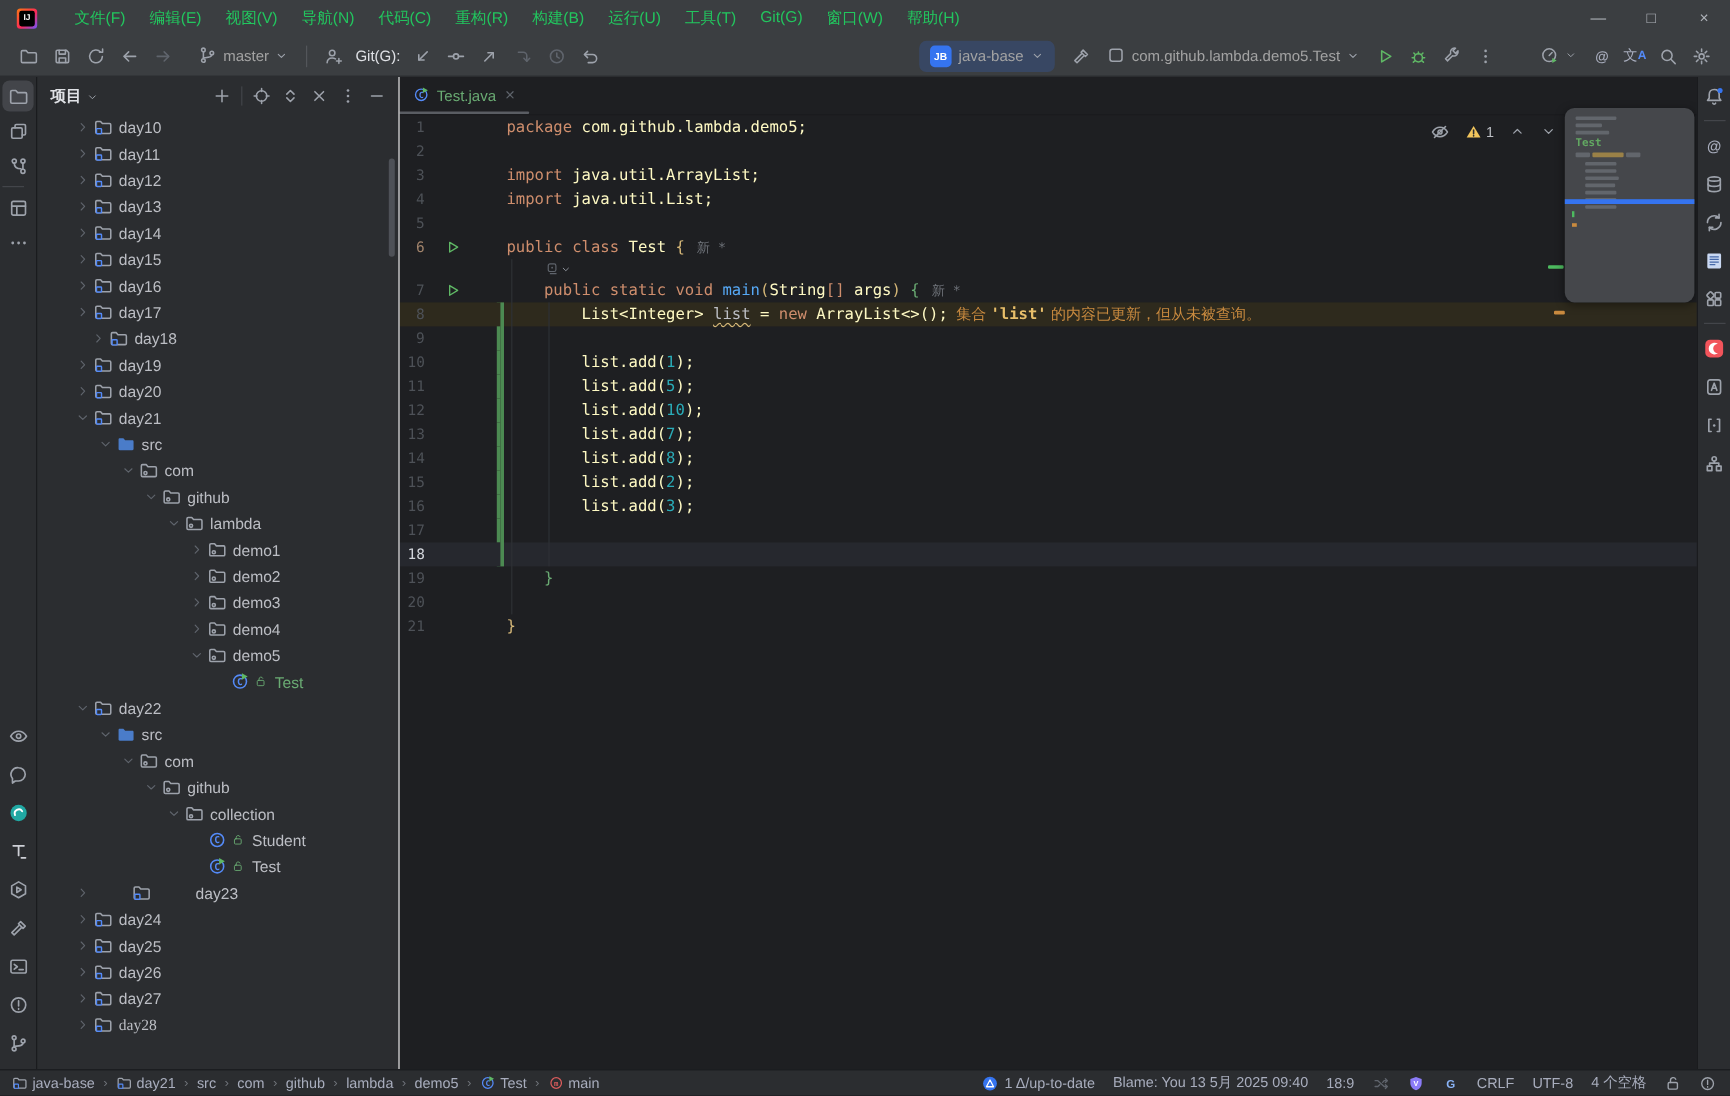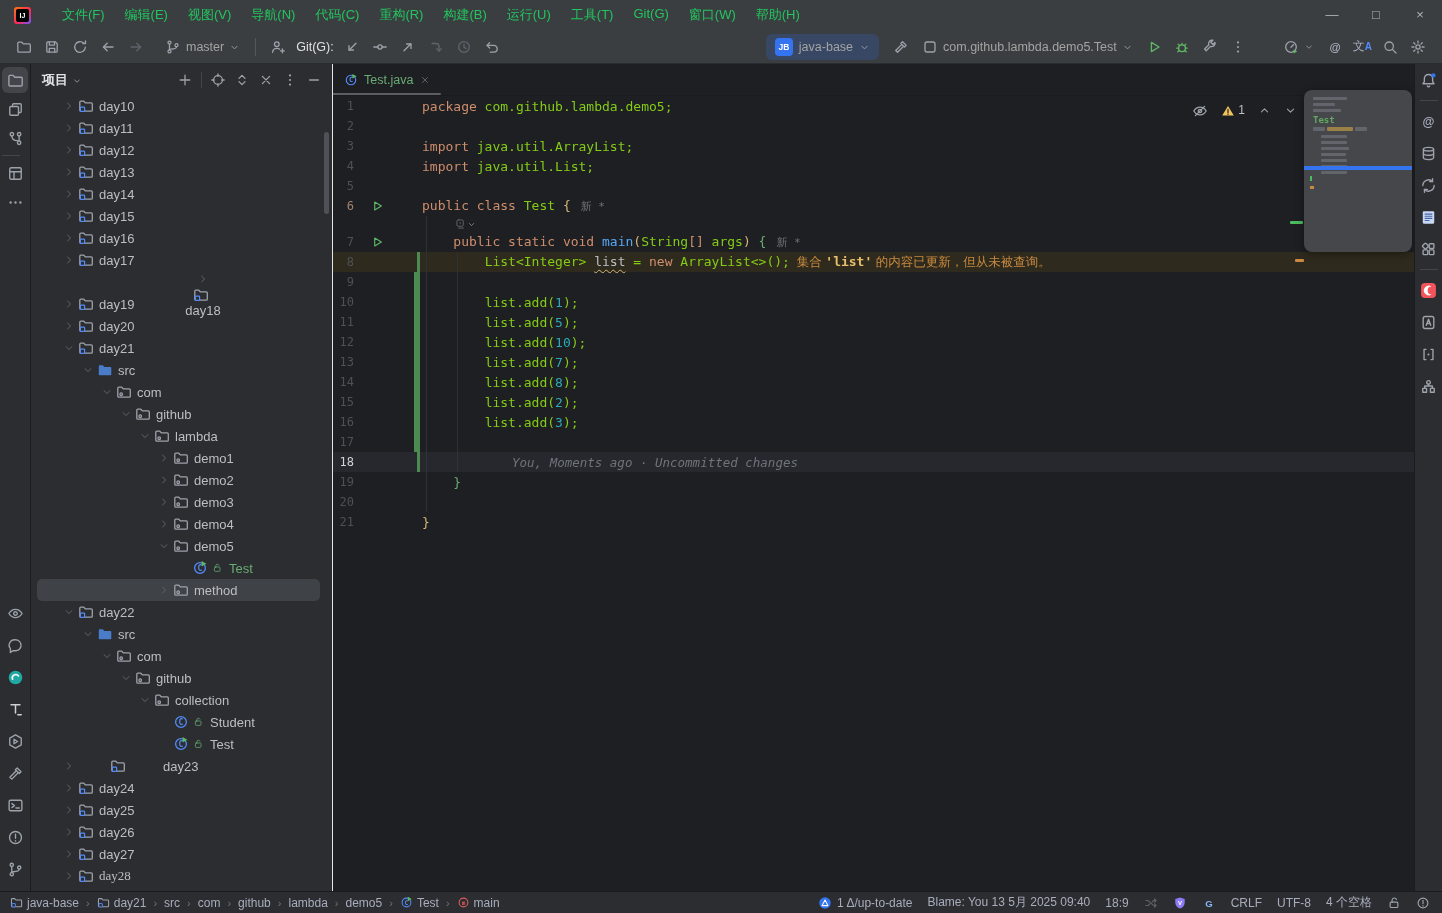--- a/index.html
+++ b/index.html
@@ -103,21 +103,21 @@
   .code-line .runslot{width:16px;height:16px;margin-left:16px;flex:none;display:flex;align-items:center;z-index:2;}
   .code-line .vcs{width:3px;height:20px;margin-left:28px;flex:none;}
   .code-line .vcs.on{background:#4C8A52;}
   .code-line .ct{padding-left:5px;white-space:pre;z-index:2;}
   .rowbg{position:absolute;left:0;right:0;top:0;bottom:0;}
   .warnrow .rowbg{background:#2E2A1D;}
   .caretrow .rowbg{background:#26282E;}
   .inlayrow{height:16px;display:flex;align-items:center;}
   .inlayrow .inpad{width:123px;flex:none;}
   .tk-k{color:#CF8E6D;}
-  .tk-t{color:#84cc16;text-align:right;}
+  .tk-t{color:#fef9c3;text-align:right;}
   .tk-f{color:#56A8F5;}
   .tk-n{color:#2AACB8;}
   .tk-y{color:#D5B778;}
   .tk-g{color:#6AAB73;}
   .tk-u{color:#BCBEC4;text-decoration:underline wavy #D5B778 1px;text-underline-offset:3px;}
   .tk-h{color:#6F737A;font-size:11px;margin-left:10px;}
   .tk-w{color:#C98A3F;font-family:"Liberation Sans",sans-serif;font-size:12.5px;}
   .tk-wb{color:#E8BF6A;font-weight:bold;}
   .tk-blame{color:#6F737A;font-style:italic;margin-left:90px;font-size:12.5px;}
   .guide{position:absolute;width:1px;background:#2E3135;z-index:1;}
@@ -593,21 +593,21 @@
           </svg>
         </span>
         <span class="ticon">
           <svg class="ic" viewBox="0 0 16 16" style="width:16px;height:16px">
             <path class="s" d="M1.8 4.2c0-.6.4-1 1-1h3l1.5 1.7h6c.6 0 1 .4 1 1v6.3c0 .6-.4 1-1 1H2.8c-.6 0-1-.4-1-1z"></path>
             <rect class="modsq" x="2.4" y="9.2" width="4.2" height="4.2" rx=".6"></rect>
           </svg>
         </span>
         <span class="tlabeltxt">day17</span>
       </div>
-      <div class="trow" style="padding-left: 44px; flex-direction: column;">
+      <div class="trow" style="padding-left: 44px;">
         <span class="tchev">
           <svg class="ic" viewBox="0 0 16 16" style="width:12px;height:12px">
             <path class="sd" d="M6.2 4 10 8l-3.8 4"></path>
           </svg>
         </span>
         <span class="ticon">
           <svg class="ic" viewBox="0 0 16 16" style="width:16px;height:16px">
             <path class="s" d="M1.8 4.2c0-.6.4-1 1-1h3l1.5 1.7h6c.6 0 1 .4 1 1v6.3c0 .6-.4 1-1 1H2.8c-.6 0-1-.4-1-1z"></path>
             <rect class="modsq" x="2.4" y="9.2" width="4.2" height="4.2" rx=".6"></rect>
           </svg>
@@ -790,35 +790,20 @@
             <path class="fg" d="M9.6 1 14.4 3.7 9.6 6.4z"></path>
           </svg>
         </span>
         <span class="tmini">
           <svg class="ic" viewBox="0 0 16 16" style="width:10px;height:10px">
             <rect class="sg2" x="2.2" y="6.4" width="9" height="7" rx="1.4"></rect>
             <path class="sg2" d="M4.6 6.4V4.6a2.6 2.6 0 0 1 5-1"></path>
           </svg>
         </span>
         <span class="tlabeltxt tgreen">Test</span>
-      </div>
-      <div class="trow" style="padding-left: 126px;">
-        <span class="sel-bg"></span>
-        <span class="tchev">
-          <svg class="ic" viewBox="0 0 16 16" style="width:12px;height:12px">
-            <path class="sd" d="M6.2 4 10 8l-3.8 4"></path>
-          </svg>
-        </span>
-        <span class="ticon">
-          <svg class="ic" viewBox="0 0 16 16" style="width:16px;height:16px">
-            <path class="s" d="M1.8 4.2c0-.6.4-1 1-1h3l1.5 1.7h6c.6 0 1 .4 1 1v6.3c0 .6-.4 1-1 1H2.8c-.6 0-1-.4-1-1z"></path>
-            <circle class="s" cx="5.2" cy="10.2" r="1.3"></circle>
-          </svg>
-        </span>
-        <span class="tlabeltxt">method</span>
       </div>
       <div class="trow" style="padding-left: 31px;">
         <span class="tchev">
           <svg class="ic" viewBox="0 0 16 16" style="width:12px;height:12px">
             <path class="sd" d="M4 6.2 8 10l4-3.8"></path>
           </svg>
         </span>
         <span class="ticon">
           <svg class="ic" viewBox="0 0 16 16" style="width:16px;height:16px">
             <path class="s" d="M1.8 4.2c0-.6.4-1 1-1h3l1.5 1.7h6c.6 0 1 .4 1 1v6.3c0 .6-.4 1-1 1H2.8c-.6 0-1-.4-1-1z"></path>
@@ -1157,21 +1142,20 @@
           <span class="ln">17</span>
           <span class="runslot"></span>
           <span class="vcs on"></span>
           <span class="ct"></span>
         </div>
         <div class="code-line caretrow">
           <span class="rowbg"></span>
           <span class="ln" style="color:#D1D4DA">18</span>
           <span class="runslot"></span>
           <span class="vcs on"></span>
-          <span class="ct"><span class="tk-blame">You, Moments ago · Uncommitted changes</span></span>
         </div>
         <div class="code-line">
           <span class="rowbg"></span>
           <span class="ln">19</span>
           <span class="runslot"></span>
           <span class="vcs"></span>
           <span class="ct"><span style="display:inline-block;width:31.32px"></span><span class="tk-g">}</span></span>
         </div>
         <div class="code-line">
           <span class="rowbg"></span>

